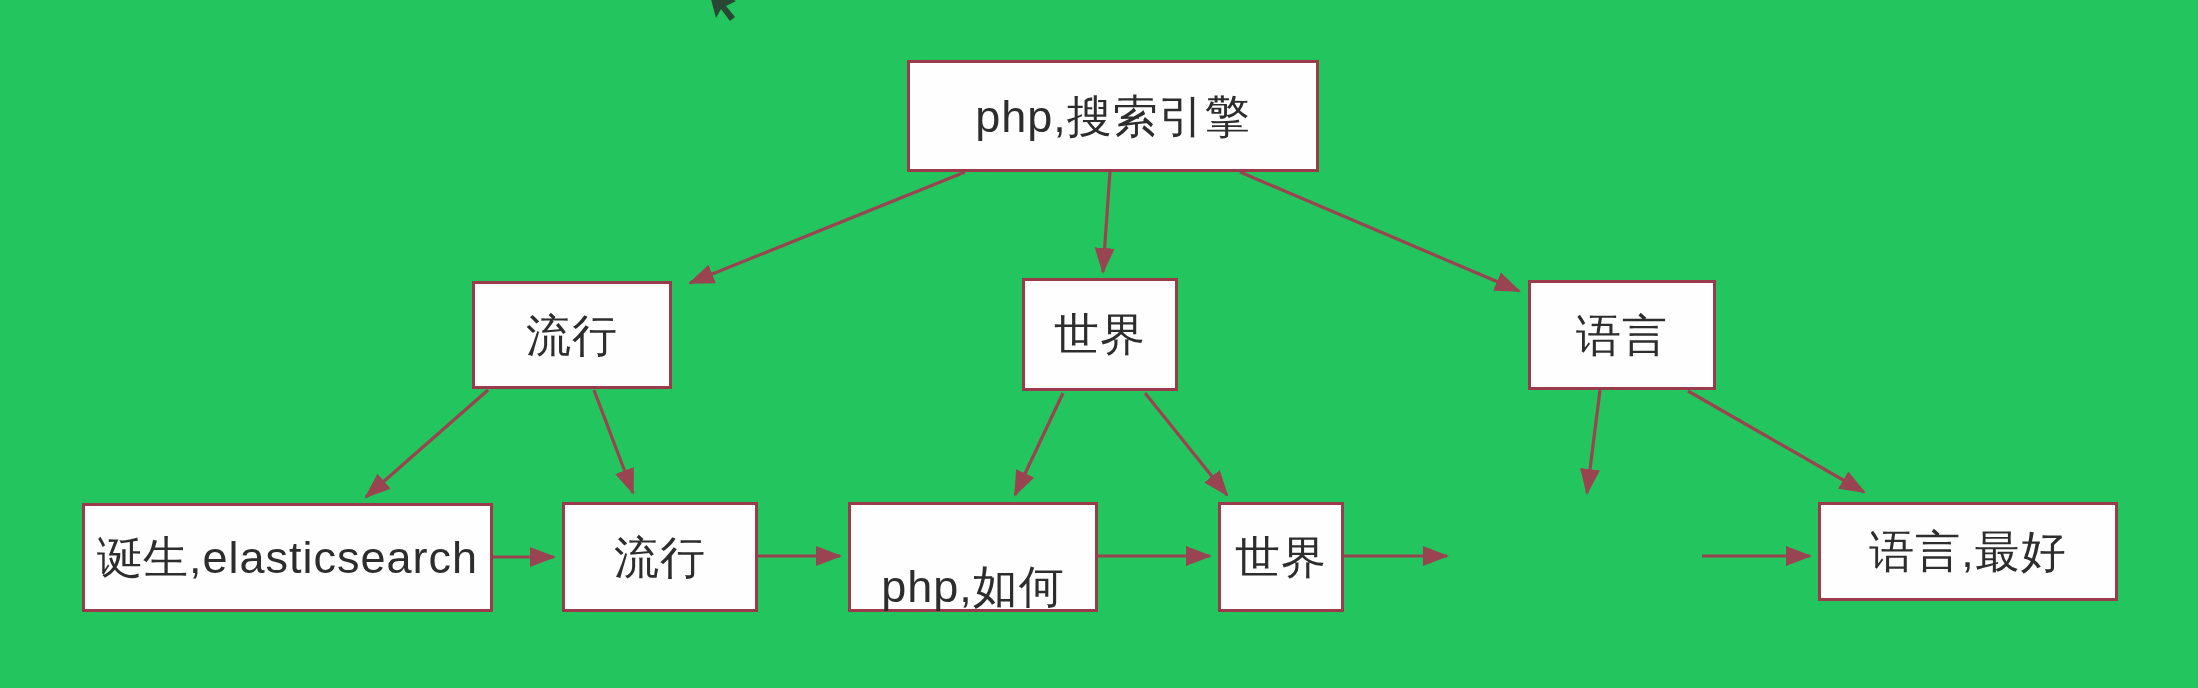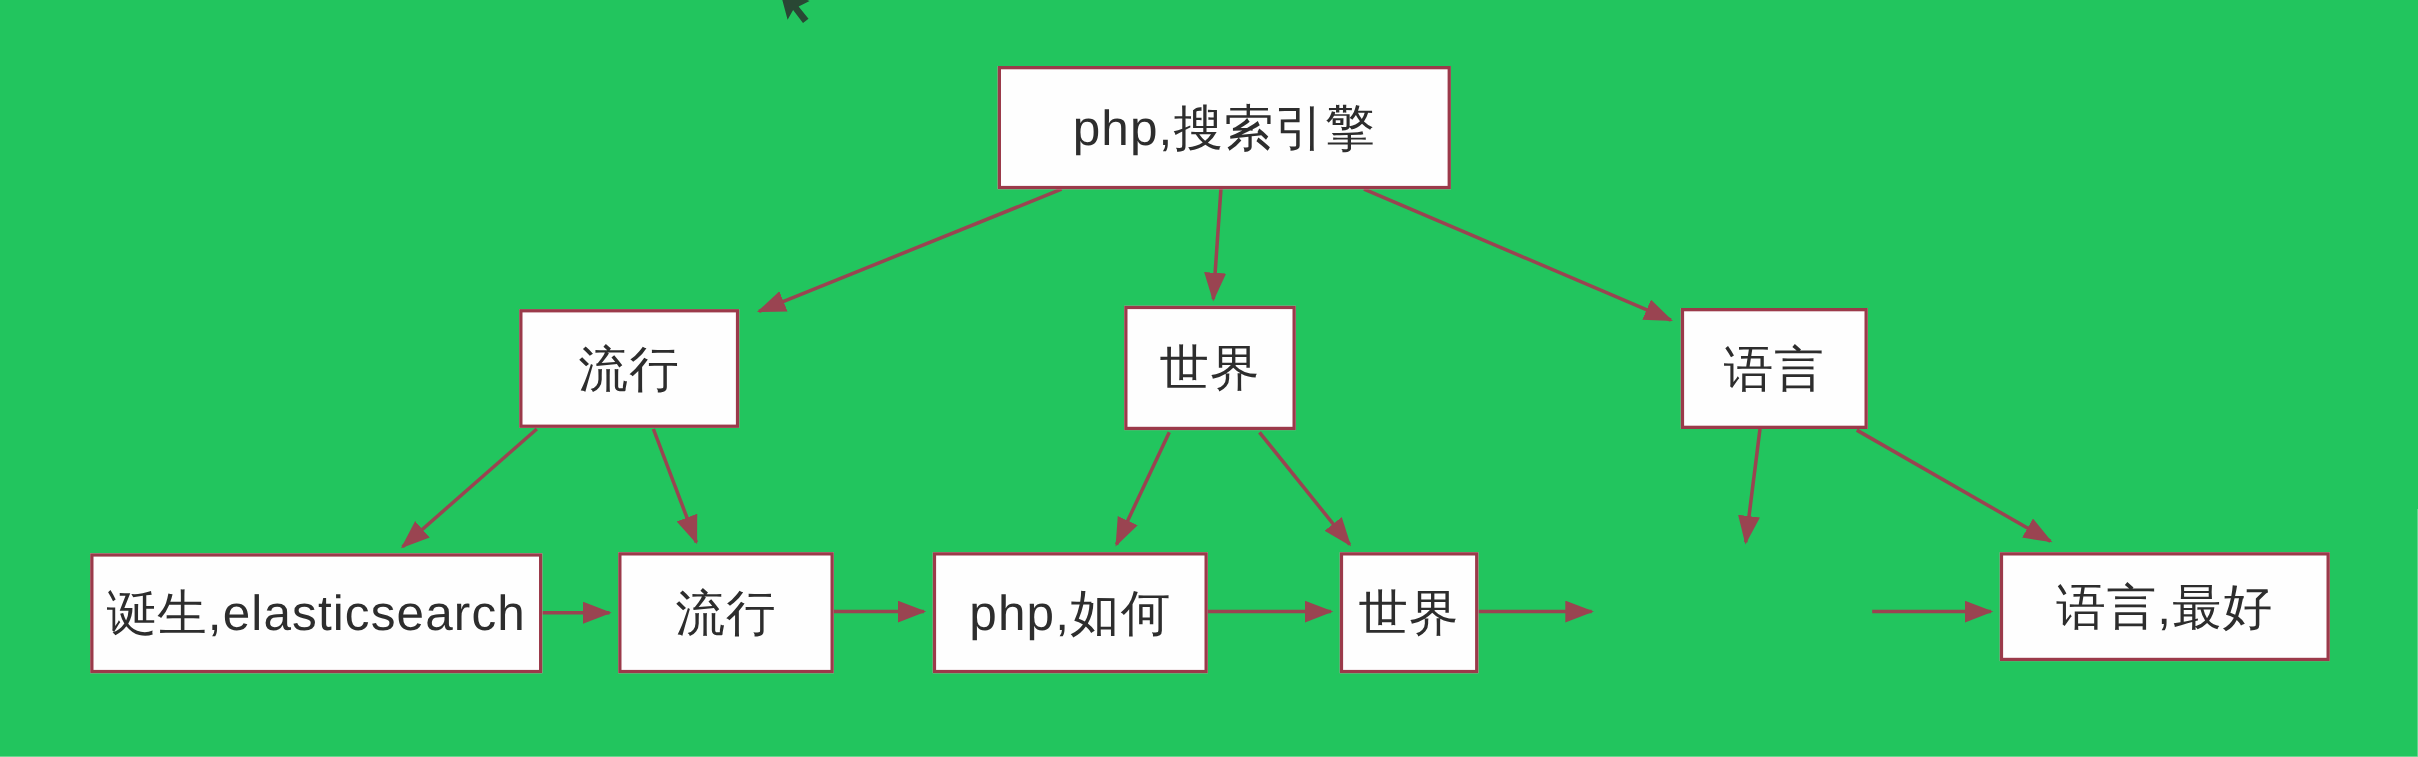--- a/index.html
+++ b/index.html
@@ -25,24 +25,24 @@
     color: #2d2d2d;
     font-size: 45px;
     letter-spacing: 1px;
     white-space: nowrap;
     line-height: 1;
   }
   
   .n-root            { left: 907px;  top: 60px;  width: 412px; height: 112px; }
   .n-l2-popular      { left: 472px;  top: 281px; width: 200px; height: 108px; }
   .n-l2-world        { left: 1022px; top: 278px; width: 156px; height: 113px; }
-  .n-l2-language     { left: 1528px; top: 280px; width: 170px; height: 110px; }
+  .n-l2-language     { left: 1528px; top: 280px; width: 188px; height: 110px; }
   .n-l3-birth        { left: 82px;   top: 503px; width: 411px; height: 109px; }
   .n-l3-popular      { left: 562px;  top: 502px; width: 196px; height: 110px; }
-  .n-l3-php-how      { left: 848px;  top: 502px; width: 250px; height: 110px; }
+  .n-l3-php-how      { left: 848px;  top: 502px; width: 250px; height: 110px; align-items: flex-end; }
   .n-l3-world        { left: 1218px; top: 502px; width: 126px; height: 110px; }
   .n-l3-search       { left: 1455px; top: 502px; width: 247px; height: 110px; }
   .n-l3-lang-best    { left: 1818px; top: 502px; width: 300px; height: 99px; }
   .edges-layer {
     position: absolute;
     left: 0; top: 0;
     width: 2198px; height: 688px;
     pointer-events: none;
   }
   .cursor-layer {

